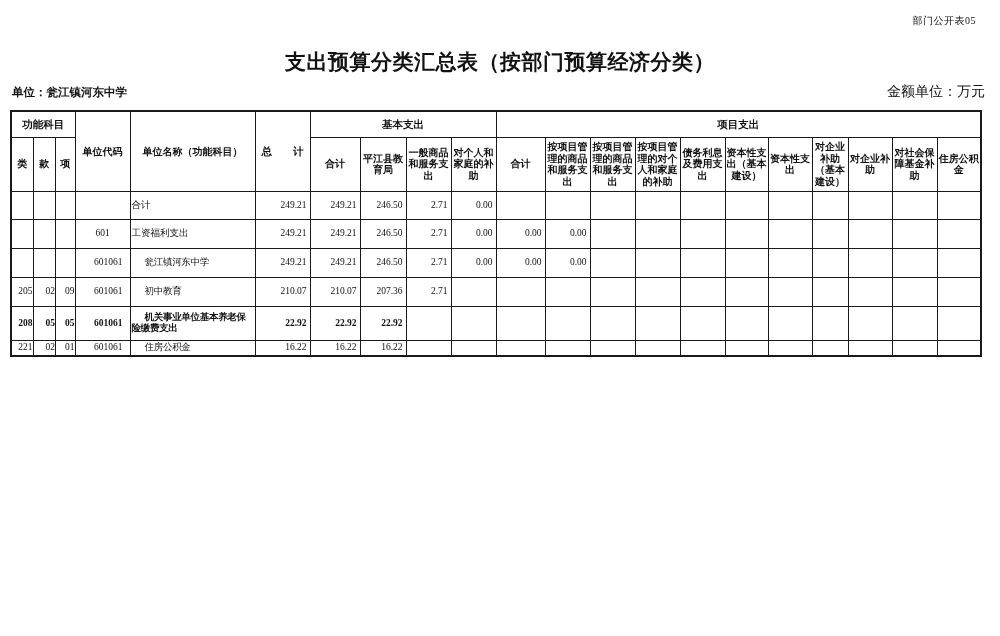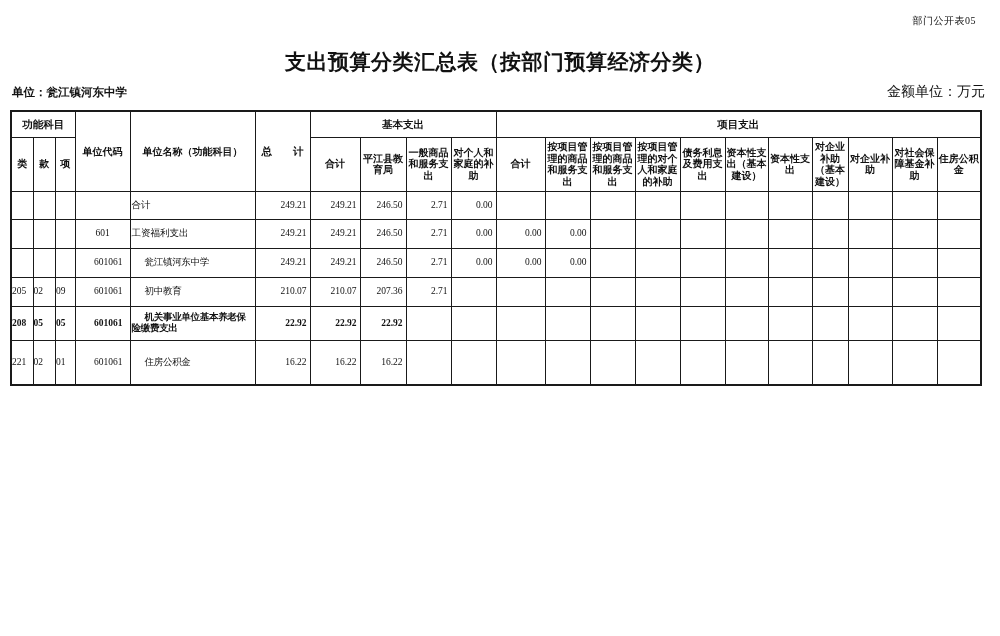--- a/index.html
+++ b/index.html
@@ -29,31 +29,31 @@
     border:1px solid #1a1a1a; padding:0; overflow:hidden;
     vertical-align:middle; background:#fff;
   }
   .budget th {
     font-size:10px; font-weight:bold; line-height:11.5px;
     text-align:center; padding:1px; word-break:break-all;
   }
   .budget th.big { font-size:10.5px; }
   .budget td { font-size:9.5px; line-height:11px; }
   .budget td.num { text-align:right; padding-right:3px; }
-  .budget td.center { text-align:left; }
+  .budget td.center { text-align:right; }
   .budget td.code-left { text-align:left; padding-left:20px; }
   .budget td.code-right { text-align:right; padding-right:7px; }
   .budget td.name { text-align:left; padding:0 1px; word-break:break-all; }
   .budget td.name.indent { text-indent:13px; letter-spacing:-0.3px; }
   thead tr.h1 { height:26px; }
   thead tr.h2 { height:54px; }
   tbody tr { height:29px; }
   tbody tr:nth-child(1) { height:28px; }
   tbody tr:nth-child(5) { height:34px;font-weight:bold; }
-  tbody tr:nth-child(6) { height:45px; }
+  tbody tr:nth-child(6) { height:16px; }
 </style>
 </head>
 <body>
 
 <div class="page">
 
   <div class="doc-number">部门公开表05</div>
 
   <div class="title">支出预算分类汇总表（按部门预算经济分类）</div>
 

